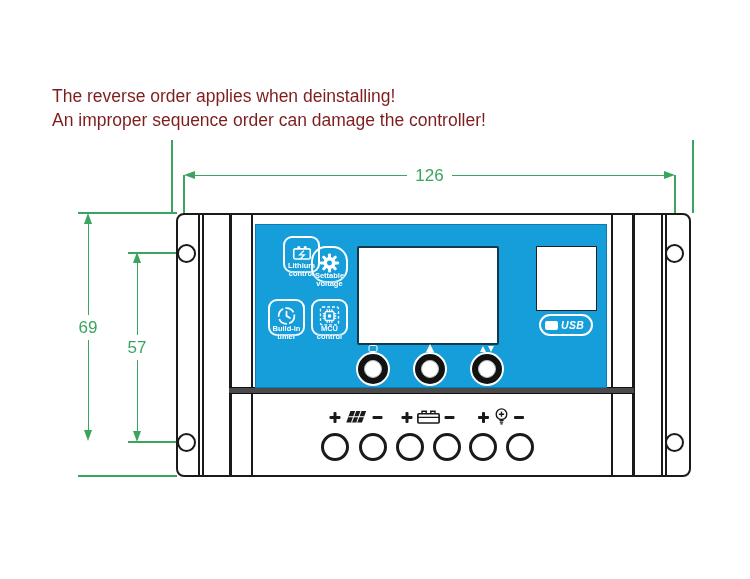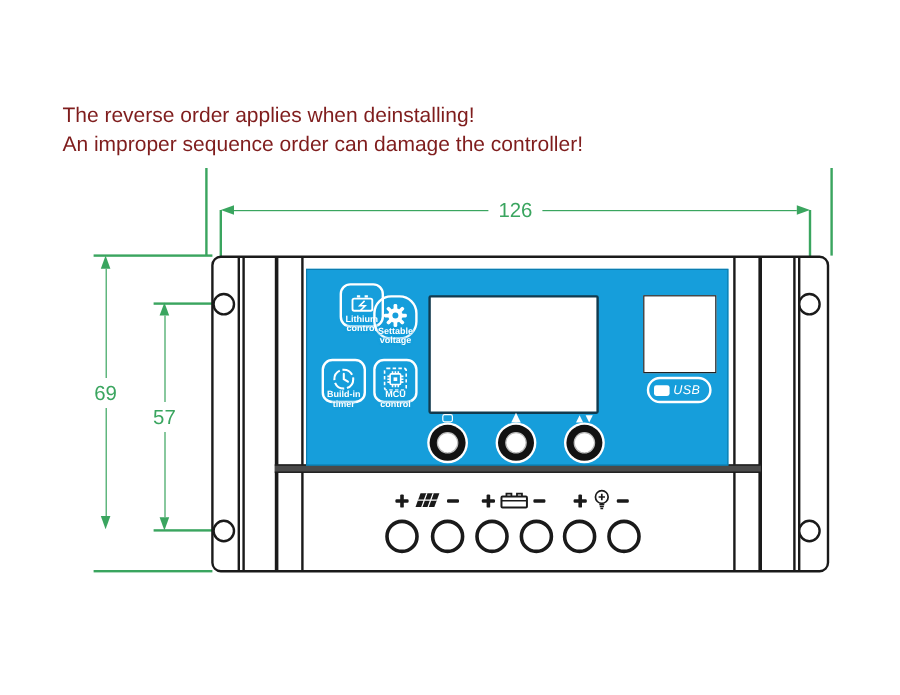--- a/index.html
+++ b/index.html
@@ -47,21 +47,21 @@
                text-shadow:0 0 2px var(--blue),0 0 2px var(--blue);}
 
   .screen{position:absolute; left:357px; top:246px; width:142px; height:99px;
           background:#fff; border:2px solid #123a4e; border-radius:2px;}
 
   .usb-port{position:absolute; left:536px; top:246px; width:61px; height:65px;
             background:#fff; border:1.6px solid #222;}
   .usb-badge{position:absolute; left:539px; top:314px; width:54px; height:22px;
              border:2px solid #fff; border-radius:11px; display:flex; align-items:center; gap:3px; padding-left:4px;}
   .usb-plug{width:13px; height:9px; background:#fff; border-radius:2px;}
-  .usb-text{color:#fff; font-size:10.5px; font-weight:normal; font-style:italic; letter-spacing:.3px;}
+  .usb-text{color:#fff; font-size:10.5px; font-weight:bold; font-style:italic; letter-spacing:.3px;}
 
   .btn{position:absolute; top:354px; width:30px; height:30px; border-radius:50%;
        background:#121212; box-shadow:0 0 0 2px #fff;}
   .btn-core{position:absolute; left:6px; top:6px; width:18px; height:18px; border-radius:50%;
             background:#fff; border:1px solid #bbb;}
   .bglyph{position:absolute; top:343px; transform:translateX(-50%); display:flex; align-items:flex-end; gap:2px; height:9px;}
   .g-rect{width:9px; height:7px; border:1.6px solid #fff; border-radius:2px;}
   .g-up{width:0;height:0;border-left:4.5px solid transparent;border-right:4.5px solid transparent;border-bottom:8px solid #fff;}
   .g-up-s{width:0;height:0;border-left:3.5px solid transparent;border-right:3.5px solid transparent;border-bottom:6.5px solid #fff;}
   .g-dn-s{width:0;height:0;border-left:3.5px solid transparent;border-right:3.5px solid transparent;border-top:6.5px solid #fff;}

